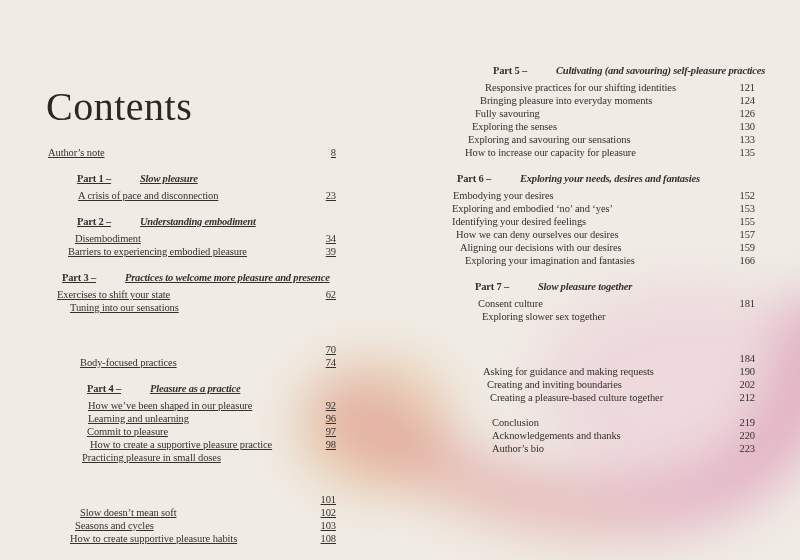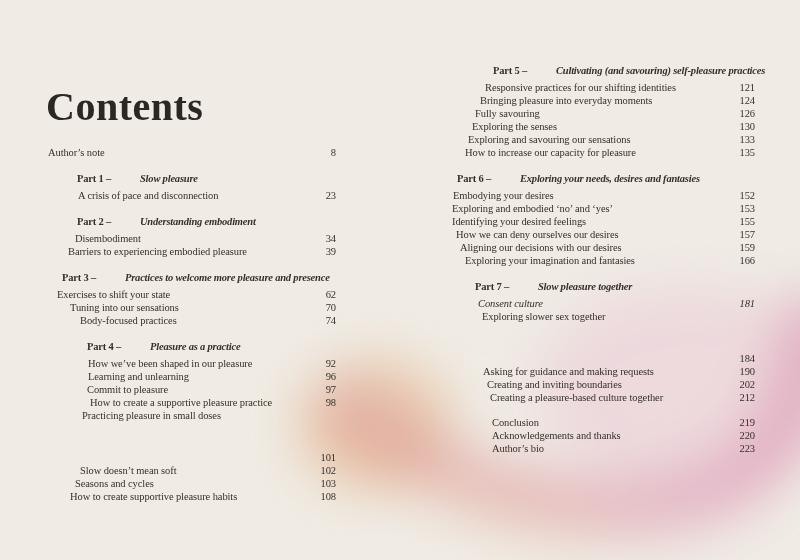--- a/index.html
+++ b/index.html
@@ -1,25 +1,25 @@
 <!DOCTYPE html>
 <html><head>
 <meta charset="utf-8">
 <style>
   html,body{margin:0;padding:0;}
   body{width:800px;height:560px;font-family:"Liberation Serif","DejaVu Serif",serif;}
   .page{position:relative;width:800px;height:560px;background:#f0ece5;overflow:hidden;}
   .art{position:absolute;left:0;top:0;width:800px;height:560px;pointer-events:none;}
   .book-title{
     position:absolute;left:46px;top:60px;
-    font-size:40px;font-weight:700;letter-spacing:0.5px;
+    font-size:40px;font-weight:400;letter-spacing:0.5px;
     color:#2b2722;line-height:1;z-index:2;
   }
   .col{position:absolute;z-index:2;color:#35302a;}
-  .col-left{left:48px;top:146px;width:288px;}
+  .col-left{left:48px;top:146px;width:288px;text-decoration:underline;}
   .col-right{left:448px;top:64px;width:307px;}
   .row{
     display:flex;align-items:baseline;white-space:nowrap;
     font-size:10.5px;line-height:13px;letter-spacing:-0.1px;gap:29px;
   }
   .row.heading{font-weight:700;margin-top:13px;margin-bottom:4px;letter-spacing:-0.2px;}
   .col .row:first-child{margin-top:0;}
   .part-title{font-style:italic;}
   .entry-page{margin-left:auto;padding-left:8px;}
   .gap-row{height:12px;}
@@ -75,21 +75,21 @@
         <span class="entry-page">39</span>
       </div>
       <div class="row heading" style="padding-left: 14px;">
         <span class="part-prefix">Part 3 – </span>
         <span class="part-title">Practices to welcome more pleasure and presence</span>
       </div>
       <div class="row entry" style="padding-left: 9px;">
         <span class="entry-label">Exercises to shift your state</span>
         <span class="entry-page">62</span>
       </div>
-      <div class="row entry" style="padding-left: 22px;">
+      <div class="row entry" style="padding-left: 22px; flex-direction: column;">
         <span class="entry-label">Tuning into our sensations</span>
         <span class="entry-page">70</span>
       </div>
       <div class="row entry" style="padding-left: 32px;">
         <span class="entry-label">Body-focused practices</span>
         <span class="entry-page">74</span>
       </div>
       <div class="row heading" style="padding-left: 39px;">
         <span class="part-prefix">Part 4 – </span>
         <span class="part-title">Pleasure as a practice</span>
@@ -181,21 +181,21 @@
         <span class="entry-page">159</span>
       </div>
       <div class="row entry" style="padding-left: 17px;">
         <span class="entry-label">Exploring your imagination and fantasies</span>
         <span class="entry-page">166</span>
       </div>
       <div class="row heading" style="padding-left: 27px;">
         <span class="part-prefix">Part 7 – </span>
         <span class="part-title">Slow pleasure together</span>
       </div>
-      <div class="row entry" style="padding-left: 30px; font-style: italic;">
+      <div class="row entry" style="padding-left: 30px;">
         <span class="entry-label">Consent culture</span>
         <span class="entry-page">181</span>
       </div>
       <div class="row entry" style="padding-left: 34px; flex-direction: column;">
         <span class="entry-label">Exploring slower sex together</span>
         <span class="entry-page">184</span>
       </div>
       <div class="row entry" style="padding-left: 35px;">
         <span class="entry-label">Asking for guidance and making requests</span>
         <span class="entry-page">190</span>

